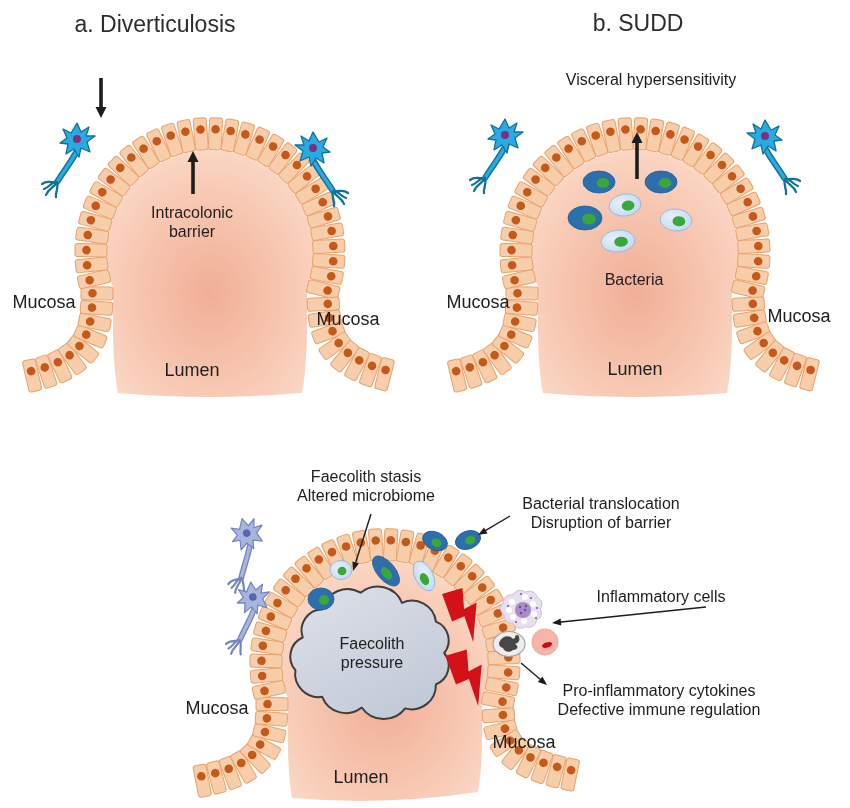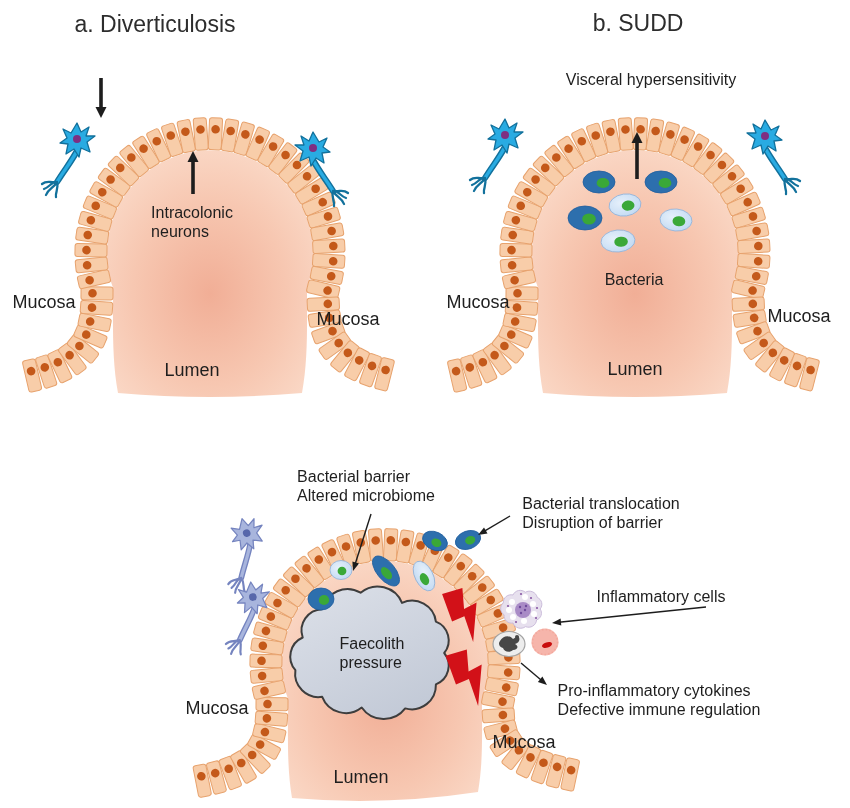--- a/index.html
+++ b/index.html
@@ -1,21 +1,21 @@
 <!DOCTYPE html>
 <html><head>
 <meta charset="utf-8">
 <style>
   html,body{margin:0;padding:0;background:#ffffff;}
   .figure{position:relative;width:850px;height:808px;background:#fff;overflow:hidden;
           font-family:"Liberation Sans","DejaVu Sans",sans-serif;}
   .panel{position:absolute;}
   .panel svg{position:absolute;left:0;top:0;}
   .lbl{position:absolute;font-size:16px;line-height:19px;color:#1e1e1e;white-space:nowrap;
-       transform:translateX(-50%);}
+       transform:translateX(-50%);text-align:center;}
   .lbl.left{transform:none;text-align:left;}
   .lbl.big{font-size:18px;line-height:21px;}
   .lbl.title{font-size:23px;line-height:27px;color:#2d2d2d;}
 </style>
 </head>
 <body>
 
 <div class="figure">
 
   <section class="panel" style="left:0;top:0;width:425px;height:410px">
@@ -249,21 +249,21 @@
           <polygon points="101,118 95.5,107.0 106.5,107.0" fill="#1d1d1d"></polygon>
         </g>
         <g>
           <line x1="193" y1="194" x2="193" y2="160" stroke="#1d1d1d" stroke-width="3.6"></line>
           <polygon points="193,151 198.5,162.0 187.5,162.0" fill="#1d1d1d"></polygon>
         </g>
       </svg>
     <div class="lbl title" style="left:155px;top:11px">a. Diverticulosis</div>
     <div class="lbl" style="left:192px;top:203px">
       <div>Intracolonic</div>
-      <div>neurons</div>
+      <div>barrier</div>
     </div>
     <div class="lbl big" style="left:44px;top:292px">Mucosa</div>
     <div class="lbl big" style="left:348px;top:309px">Mucosa</div>
     <div class="lbl big" style="left:192px;top:360px">Lumen</div>
   </section>
 
   <section class="panel" style="left:425px;top:0;width:425px;height:410px">
     <svg id="svg-b" width="425" height="410" viewBox="0 0 425 410">
         <defs>
           <radialGradient id="lumb" cx="50%" cy="58%" r="68%">
@@ -825,21 +825,21 @@
         <g>
           <line x1="706" y1="197" x2="558.9625227355691" y2="212.27662101448632" stroke="#1d1d1d" stroke-width="1.4"></line>
           <polygon points="552,213 560.6,208.6 561.3,215.6" fill="#1d1d1d"></polygon>
         </g>
         <g>
           <line x1="521" y1="253" x2="541.6562960024162" y2="270.4784043097368" stroke="#1d1d1d" stroke-width="1.4"></line>
           <polygon points="547,275 537.9,271.9 542.4,266.5" fill="#1d1d1d"></polygon>
         </g>
       </svg>
     <div class="lbl" style="left:366px;top:57px">
-      <div>Bacterial barrier</div>
+      <div>Faecolith stasis</div>
       <div>Altered microbiome</div>
     </div>
     <div class="lbl" style="left:601px;top:84px">
       <div>Bacterial translocation</div>
       <div>Disruption of barrier</div>
     </div>
     <div class="lbl" style="left:661px;top:177px">Inflammatory cells</div>
     <div class="lbl" style="left:659px;top:271px">
       <div>Pro-inflammatory cytokines</div>
       <div>Defective immune regulation</div>

